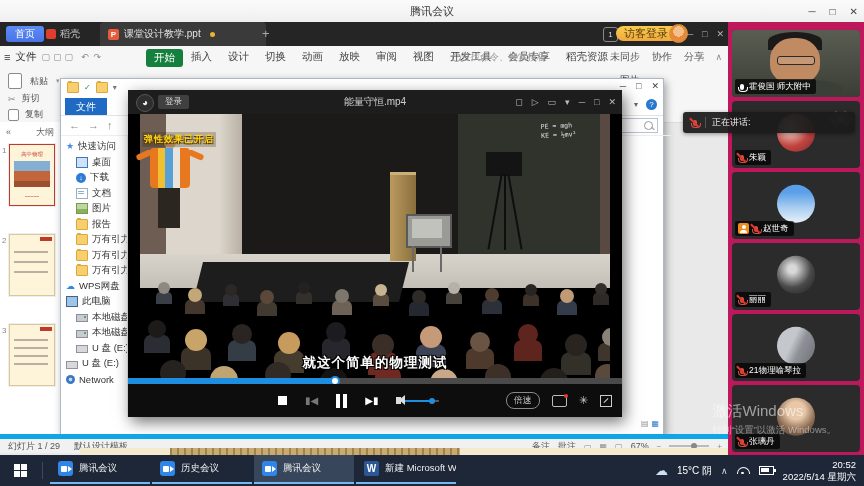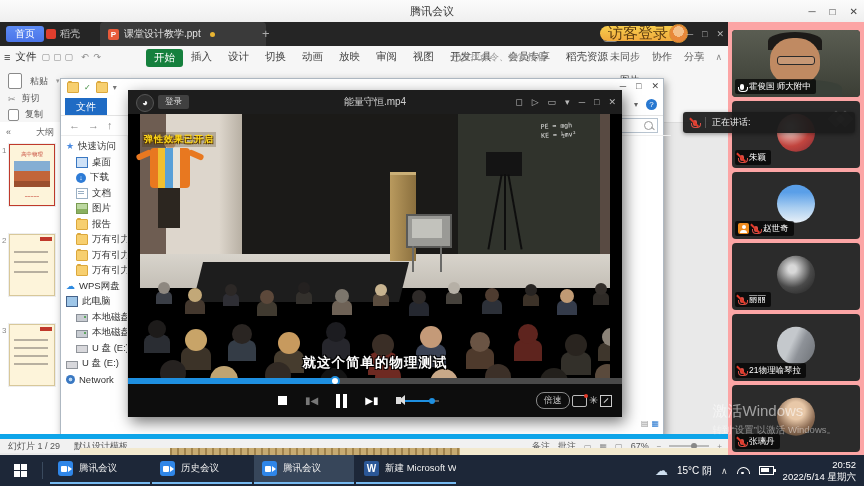--- a/index.html
+++ b/index.html
@@ -14,21 +14,21 @@
   
   #wps-tabbar{left:0;top:0;width:728px;height:24px;background:#252525;color:#c9c9c9;font-size:10px}
   .wps-home{left:6px;top:4px;height:16px;padding:0 9px;background:linear-gradient(#5d8bf5,#4a74e8);border-radius:3px;color:#fff;display:flex;align-items:center}
   .wps-docer{left:46px;top:4px;height:16px;gap:4px;display:flex;align-items:center}
   .docer-ic{width:10px;height:10px;background:#e03e2d;border-radius:2px;display:inline-block}
   .wps-doctab{left:100px;top:0;height:24px;width:150px;background:#3a3a3a;border-radius:4px 4px 0 0;display:flex;align-items:center;gap:5px;padding:0 8px;color:#e2e2e2}
   .ppt-ic{width:11px;height:11px;background:#e85a3a;border-radius:2px;color:#fff;font-size:8px;font-weight:bold;display:flex;align-items:center;justify-content:center}
   .dot-y{width:5px;height:5px;border-radius:50%;background:#e8b432;margin-left:4px}
   .wps-newtab{left:262px;top:4px;color:#aaa;font-size:13px}
   .badge-1{right:110px;top:5px;width:13px;height:13px;border:1px solid #8a8a8a;border-radius:3px;color:#ddd;font-size:8px;display:flex;align-items:center;justify-content:center}
-  .login-pill{right:44px;top:4px;height:15px;padding:0 16px 0 8px;background:linear-gradient(#f8cd4d,#f0a93c);border-radius:9px;color:#5a3a10;font-size:15px;display:flex;align-items:center}
+  .login-pill{right:44px;top:4px;height:15px;padding:0 16px 0 8px;background:linear-gradient(#f8cd4d,#f0a93c);border-radius:9px;color:#5a3a10;font-size:11px;display:flex;align-items:center}
   .login-ava{right:40px;top:2px;width:17px;height:17px;border-radius:50%;background:radial-gradient(circle at 50% 38%,#f4c08a 38%,#e8883a 40%);border:1px solid #d89030}
   #wps-winctl{right:4px;top:0;height:24px;gap:9px;color:#b5b5b5;font-size:9px}
   
   #wps-ribbontabs{left:0;top:24px;width:728px;height:22px;background:#f6f6f6;border-bottom:1px solid #e3e3e3;color:#444;font-size:10.5px}
   #wps-menu{left:4px;top:0;height:22px;gap:5px;color:#333}
   .qat{color:#8a8a8a;font-size:9px;letter-spacing:3px}
   #ribbon-tab-strip{left:146px;top:0;height:22px;gap:0}
   .rtab{padding:0 8px;height:22px;display:flex;align-items:center}
   .rtab.active{background:#15803d;color:#fff;border-radius:3px;height:18px;margin-top:2px}
   #wps-search{left:452px;top:3px;width:118px;height:16px;color:#9a9a9a;font-size:9.5px;}
@@ -123,21 +123,21 @@
   .btn-stop{width:9px;height:9px;background:#fff}
   .pause{display:flex;gap:3px}
   .pause i{width:4px;height:14px;background:#fff}
   .skip{color:#fff;font-size:10px}
   .skip.dim{color:#777}
   .spk{width:5px;height:7px;background:#ddd;position:relative;margin-right:4px}
   .spk::after{content:'';position:absolute;left:3px;top:-2px;border:5px solid transparent;border-right:6px solid #ddd;border-left:0}
   .vol-line{width:34px;height:2px;background:#555;position:relative}
   .vol-fill{position:absolute;left:0;top:0;width:70%;height:2px;background:#1e8fe0}
   .vol-dot{position:absolute;left:68%;top:-2px;width:6px;height:6px;border-radius:50%;background:#1e8fe0}
-  #pl-right{right:10px;top:0;height:33px;gap:2px;font-size:9px}
+  #pl-right{right:10px;top:0;height:33px;gap:12px;font-size:9px}
   .speed-pill{border:1px solid #8a8a8a;border-radius:8px;padding:1px 7px;color:#ccc}
   .shot{width:13px;height:10px;border:1px solid #bbb;border-radius:2px;position:relative}
   .shot::after{content:'';position:absolute;right:-2px;top:-2px;width:4px;height:4px;border-radius:50%;background:#e23a2a}
   .gear{color:#ccc;font-size:11px}
   .fsbox{width:10px;height:10px;border:1px solid #ccc;position:relative}
   .fsbox::after{content:'';position:absolute;left:2px;top:4px;width:6px;height:1px;background:#ccc;transform:rotate(-45deg)}
   
   #wps-status{left:0;top:412px;width:728px;height:14px;background:#f1f1f1;border-top:5px solid #0ea5e9;font-size:9px;color:#555}
   #wps-status-left{left:8px;top:0;height:14px;gap:14px}
   #wps-status-right{right:6px;top:0;height:14px;gap:8px}
@@ -146,21 +146,21 @@
   .zoom-dot{position:absolute;left:55%;top:-2px;width:6px;height:6px;border-radius:50%;background:#888}
   #slide-strip{left:80px;top:426px;width:648px;height:29px;background:#f2e9cf}
   #strip-band{left:90px;top:0;width:290px;height:12px;background:#c7ab72;background-image:repeating-linear-gradient(90deg,rgba(110,80,30,.45) 0 2px,transparent 2px 7px)}
   
   .mic{position:relative;width:4px;height:6px;background:#fff;border-radius:2px;flex:none;margin:0 2px}
   .mic::after{content:'';position:absolute;left:-2.5px;top:3px;width:8px;height:4px;border:1px solid #fff;border-top:none;border-radius:0 0 4px 4px}
   .mic.muted{background:#d85048}
   .mic.muted::after{border-color:#d85048}
   .mic.muted::before{content:'';position:absolute;left:-3px;top:-1px;width:12px;height:1.5px;background:#e23a2a;transform:rotate(45deg);transform-origin:2px 0;z-index:2}
   
-  #meeting-panel{left:728px;top:22px;width:136px;height:433px;background:#fca5a5}
+  #meeting-panel{left:728px;top:22px;width:136px;height:433px;background:#be185d}
   .tile{position:absolute;left:4px;width:128px;height:67px;background:#2b2b2b;border-radius:4px;overflow:hidden}
   .namechip{position:absolute;left:3px;bottom:3px;display:flex;align-items:center;gap:3px;background:rgba(0,0,0,.7);border-radius:2px;padding:1.5px 5px 1.5px 3px;color:#fff;font-size:8.5px;white-space:nowrap;max-width:118px}
   .ava{position:absolute;left:50%;top:50%;transform:translate(-50%,-56%);width:38px;height:38px;border-radius:50%}
   .ava2{background:radial-gradient(circle at 35% 35%,#f2d7d0 8%,#c2453f 55%,#7e2a33)}
   .ava3{background:linear-gradient(#5a9fe8 20%,#a8cdf0 60%,#e8f0f8)}
   .ava4{background:radial-gradient(circle at 40% 35%,#d8d8d8 12%,#4a4a4a 55%,#1e1e1e)}
   .ava5{background:linear-gradient(115deg,#c4c8cc 40%,#8e9298 60%,#6d7176)}
   .ava6{background:radial-gradient(circle at 50% 34%,#e8c8a8 28%,#8a6a52 62%,#50402f)}
   .photo{position:absolute;inset:0;background:linear-gradient(#5a5d52,#3b3e35)}
   .ph-head{position:absolute;left:38px;top:8px;width:50px;height:46px;border-radius:46% 46% 42% 42%;background:#c08a62}

